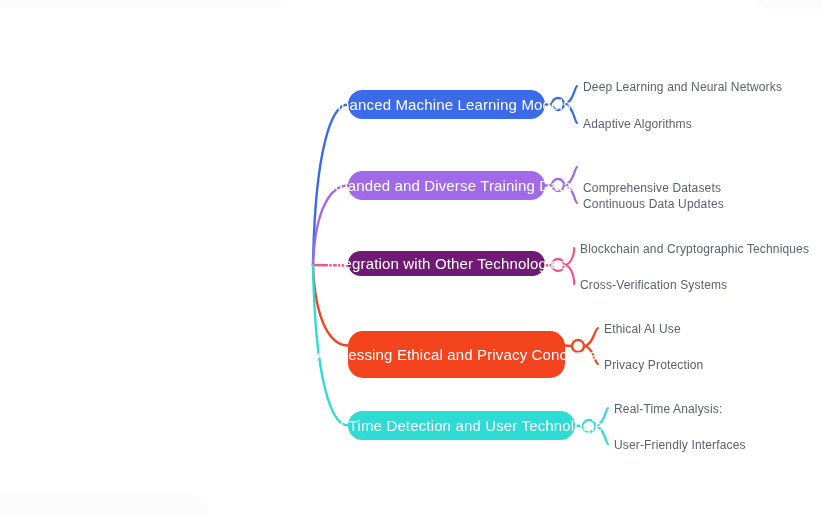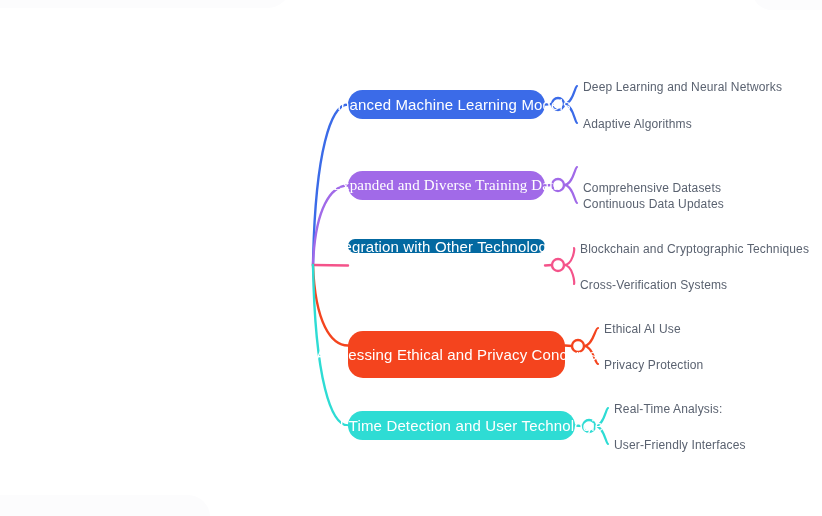--- a/index.html
+++ b/index.html
@@ -124,24 +124,24 @@
       <path d="M 595 426 C 604 426, 606 408, 608 408" stroke="#2edcd4" stroke-width="2.2"></path>
       <path d="M 595 426 C 604 426, 606 444, 608 444" stroke="#2edcd4" stroke-width="2.2"></path>
       <circle cx="589" cy="426" r="6" stroke="#2edcd4" stroke-width="2.4" class="joint"></circle>
     </svg>
 
 
   <div id="nodes">
       <div class="branch-node" style="left: 348px; top: 90px; width: 197px; height: 29px; background: rgb(59, 107, 232);">Enhanced Machine Learning Models</div>
       <div class="leaf-label" style="left: 583px; top: 80px;">Deep Learning and Neural Networks</div>
       <div class="leaf-label" style="left: 583px; top: 117px;">Adaptive Algorithms</div>
-      <div class="branch-node" style="left: 348px; top: 171px; width: 197px; height: 29px; background: rgb(161, 106, 232); font-family: Liberation Serif, serif;">Expanded and Diverse Training Data</div>
+      <div class="branch-node" style="left: 348px; top: 171px; width: 197px; height: 29px; background: rgb(161, 106, 232);">Expanded and Diverse Training Data</div>
       <div class="leaf-label" style="left: 583px; top: 161px; margin-top: 20px;">Comprehensive Datasets</div>
       <div class="leaf-label" style="left: 583px; top: 197px;">Continuous Data Updates</div>
-      <div class="branch-node" style="left: 348px; top: 239px; width: 197px; height: 14px; background: #0369a1;">Integration with Other Technologies</div>
+      <div class="branch-node" style="left: 348px; top: 251px; width: 197px; height: 25px; background: #701a75;">Integration with Other Technologies</div>
       <div class="leaf-label" style="left: 580px; top: 242px;">Blockchain and Cryptographic Techniques</div>
       <div class="leaf-label" style="left: 580px; top: 278px;">Cross-Verification Systems</div>
       <div class="branch-node" style="left: 348px; top: 331px; width: 217px; height: 47px; background: rgb(244, 68, 30);">Addressing Ethical and Privacy Concerns</div>
       <div class="leaf-label" style="left: 604px; top: 322px;">Ethical AI Use</div>
       <div class="leaf-label" style="left: 604px; top: 358px;">Privacy Protection</div>
       <div class="branch-node" style="left: 348px; top: 411px; width: 227px; height: 29px; background: rgb(46, 220, 212);">Real-Time Detection and User Technologies</div>
       <div class="leaf-label" style="left: 614px; top: 402px;">Real-Time Analysis:</div>
       <div class="leaf-label" style="left: 614px; top: 438px;">User-Friendly Interfaces</div>
     </div>
 

